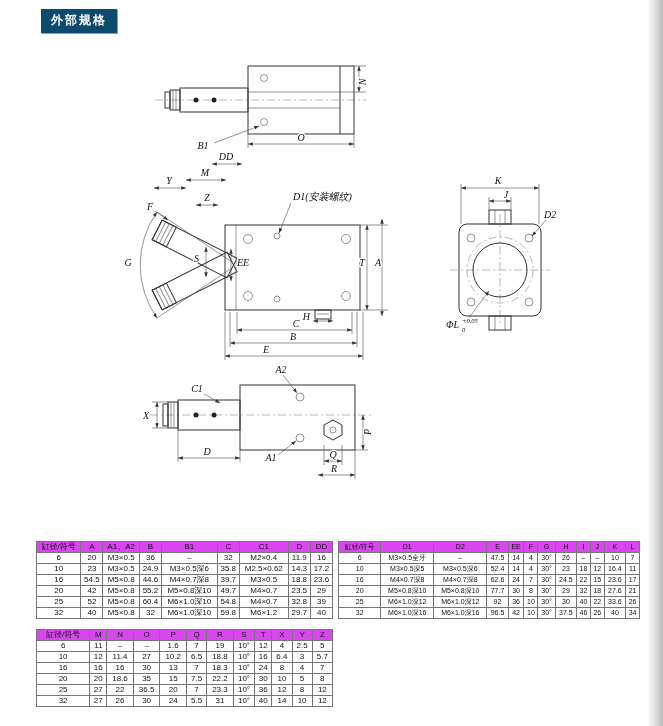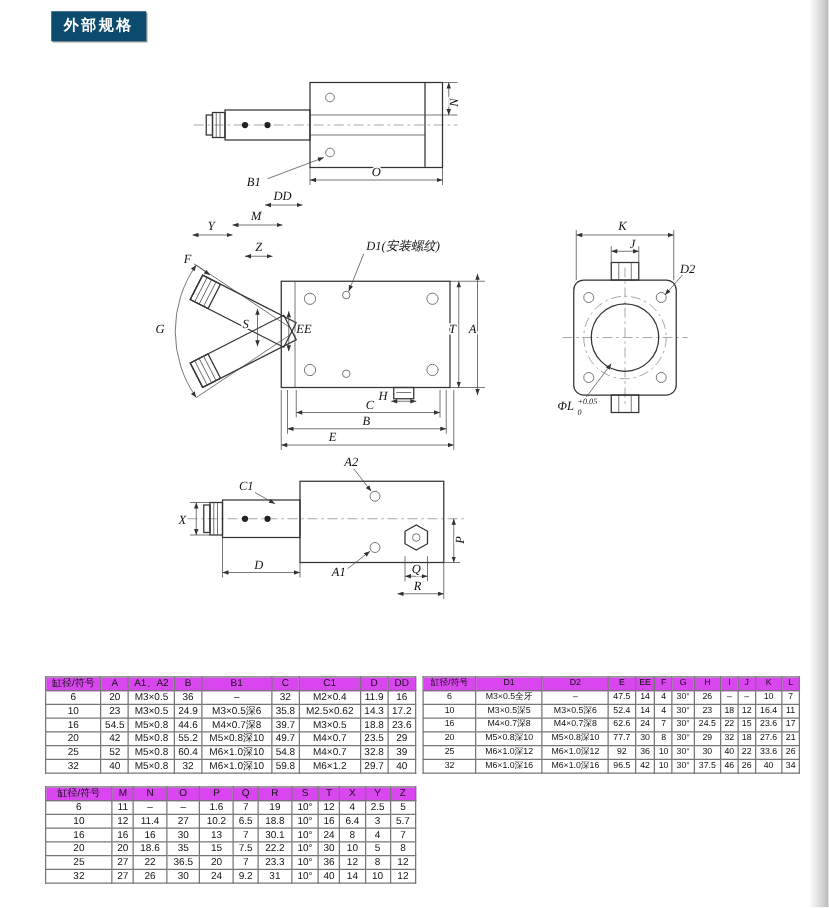--- a/index.html
+++ b/index.html
@@ -490,21 +490,21 @@
           <td>3</td>
           <td>5.7</td>
         </tr>
         <tr>
           <td>16</td>
           <td>16</td>
           <td>16</td>
           <td>30</td>
           <td>13</td>
           <td>7</td>
-          <td>30.1</td>
+          <td>18.3</td>
           <td>10°</td>
           <td>24</td>
           <td>8</td>
           <td>4</td>
           <td>7</td>
         </tr>
         <tr>
           <td>20</td>
           <td>20</td>
           <td>18.6</td>
@@ -531,21 +531,21 @@
           <td>12</td>
           <td>8</td>
           <td>12</td>
         </tr>
         <tr>
           <td>32</td>
           <td>27</td>
           <td>26</td>
           <td>30</td>
           <td>24</td>
-          <td>9.2</td>
+          <td>5.5</td>
           <td>31</td>
           <td>10°</td>
           <td>40</td>
           <td>14</td>
           <td>10</td>
           <td>12</td>
         </tr>
       </tbody>
     </table>
 

